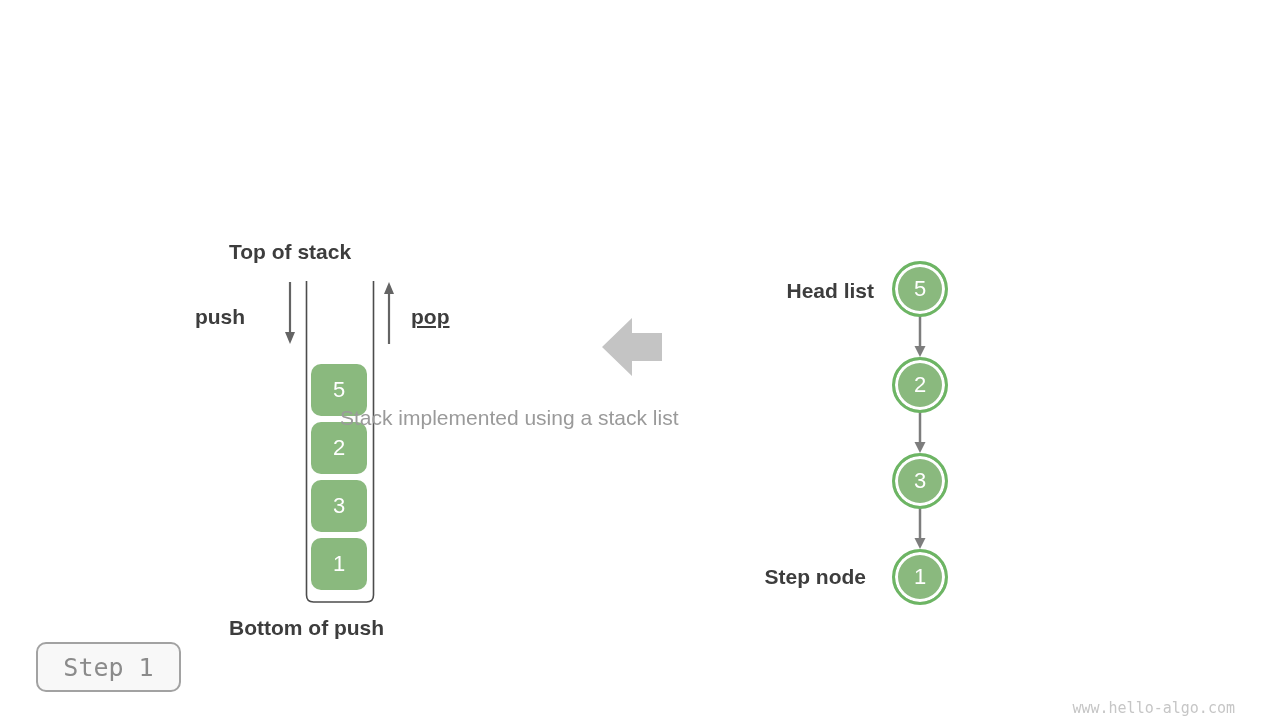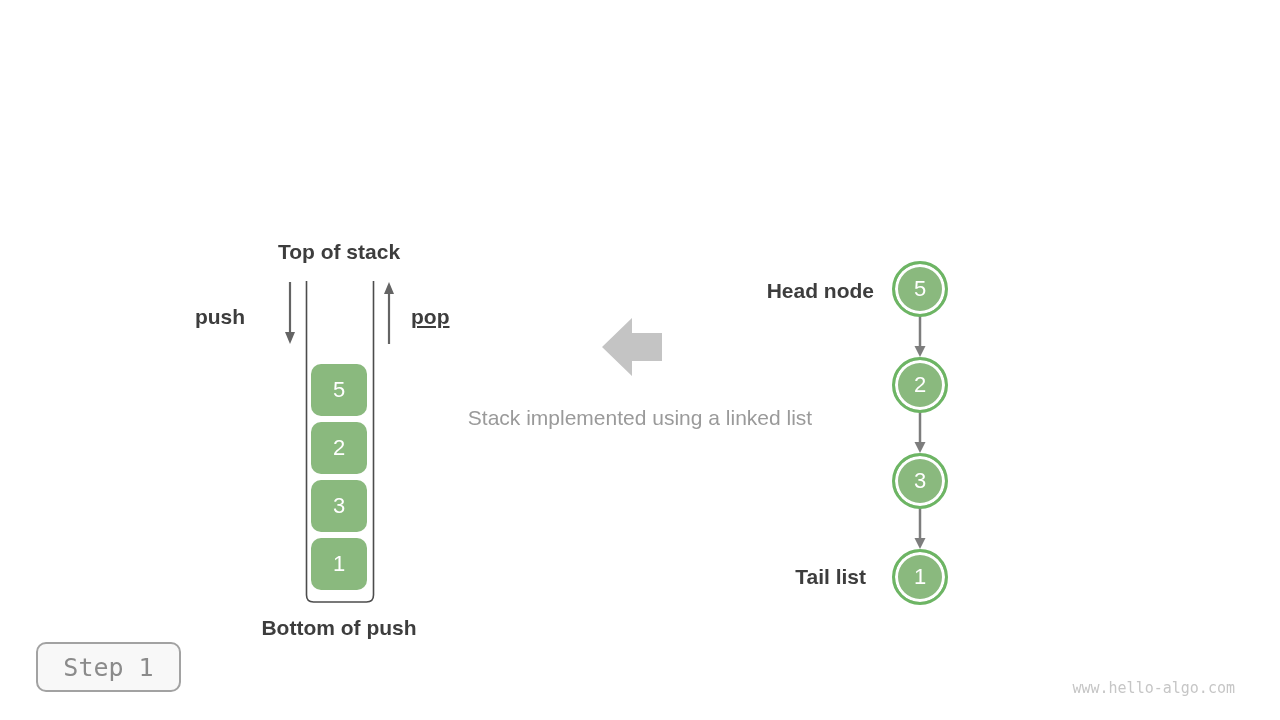--- a/index.html
+++ b/index.html
@@ -4,21 +4,21 @@
 <style>
   html,body{margin:0;padding:0;background:#fff;}
   .canvas{
     position:relative;width:1280px;height:720px;background:#ffffff;overflow:hidden;
     font-family:"Liberation Sans",sans-serif;
   }
   .abs{position:absolute;}
   .bold-label{
     font-weight:700;font-size:21px;line-height:24px;color:var(--dark-text);
   }
-  .center{text-align:center;}
+  .center{}
   .right{text-align:center;}
   
   .container-path{fill:none;stroke:var(--outline-stroke);stroke-width:1.6;}
   
   .stack-arrow-line{stroke:var(--stack-arrow);stroke-width:2.2;}
   .stack-arrow-head{fill:var(--stack-arrow);}
   
   .stack-box{
     left:311px;width:56px;height:52px;border-radius:10px;
     background:var(--green-fill);color:#ffffff;
@@ -45,21 +45,21 @@
   
   .step-badge{
     left:36px;top:642px;width:141px;height:46px;
     background:var(--step-bg);border:2px solid var(--step-border);border-radius:10px;
     display:flex;align-items:center;justify-content:center;
     font-family:"DejaVu Sans Mono",monospace;font-weight:400;
     font-size:25px;color:var(--step-text);
   }
   
   .watermark{
-    right:45px;top:679px;
+    right:45px;top:699px;
     font-family:"DejaVu Sans Mono",monospace;font-size:15px;
     color:var(--watermark-color);
   }
 </style>
 </head>
 <body>
 
 <div class="canvas">
 
   <div class="abs bold-label center" style="left:229px;top:240px;width:220px;">Top of stack</div>
@@ -83,40 +83,40 @@
   <div class="abs stack-box" style="top:364px;">5</div>
   <div class="abs stack-box" style="top:422px;">2</div>
   <div class="abs stack-box" style="top:480px;">3</div>
   <div class="abs stack-box" style="top:538px;">1</div>
 
   <div class="abs bold-label center" style="left:229px;top:616px;width:220px;">Bottom of push</div>
 
   <svg class="abs" style="left:600px;top:317px;" width="64" height="60" viewBox="0 0 64 60">
     <polygon class="block-arrow-shape" points="2,30 32,1 32,16 62,16 62,44 32,44 32,59"></polygon>
   </svg>
-  <div class="abs caption center" style="left:340px;top:406px;width:600px;">Stack implemented using a linked list</div>
+  <div class="abs caption center" style="left:340px;top:406px;width:600px;">Stack implemented using a stack list</div>
 
   <svg class="abs" style="left:911px;top:316px;" width="18" height="42" viewBox="0 0 18 42">
     <line class="link-arrow-line" x1="9" y1="0" x2="9" y2="30"></line>
     <polygon class="link-arrow-head" points="3.5,30 14.5,30 9,41"></polygon>
   </svg>
   <svg class="abs" style="left:911px;top:412px;" width="18" height="42" viewBox="0 0 18 42">
     <line class="link-arrow-line" x1="9" y1="0" x2="9" y2="30"></line>
     <polygon class="link-arrow-head" points="3.5,30 14.5,30 9,41"></polygon>
   </svg>
   <svg class="abs" style="left:911px;top:508px;" width="18" height="42" viewBox="0 0 18 42">
     <line class="link-arrow-line" x1="9" y1="0" x2="9" y2="30"></line>
     <polygon class="link-arrow-head" points="3.5,30 14.5,30 9,41"></polygon>
   </svg>
 
   <div class="abs list-node" style="top:261px;">5</div>
   <div class="abs list-node" style="top:357px;">2</div>
   <div class="abs list-node" style="top:453px;">3</div>
   <div class="abs list-node" style="top:549px;">1</div>
 
-  <div class="abs bold-label" style="right:406px;top:279px;">Head node</div>
-  <div class="abs bold-label" style="right:414px;top:565px;">Tail list</div>
+  <div class="abs bold-label" style="right:406px;top:279px;">Head list</div>
+  <div class="abs bold-label" style="right:414px;top:565px;">Step node</div>
 
   <div class="abs step-badge">Step 1</div>
 
   <div class="abs watermark">www.hello-algo.com</div>
 
 </div>
 
 </body></html>

